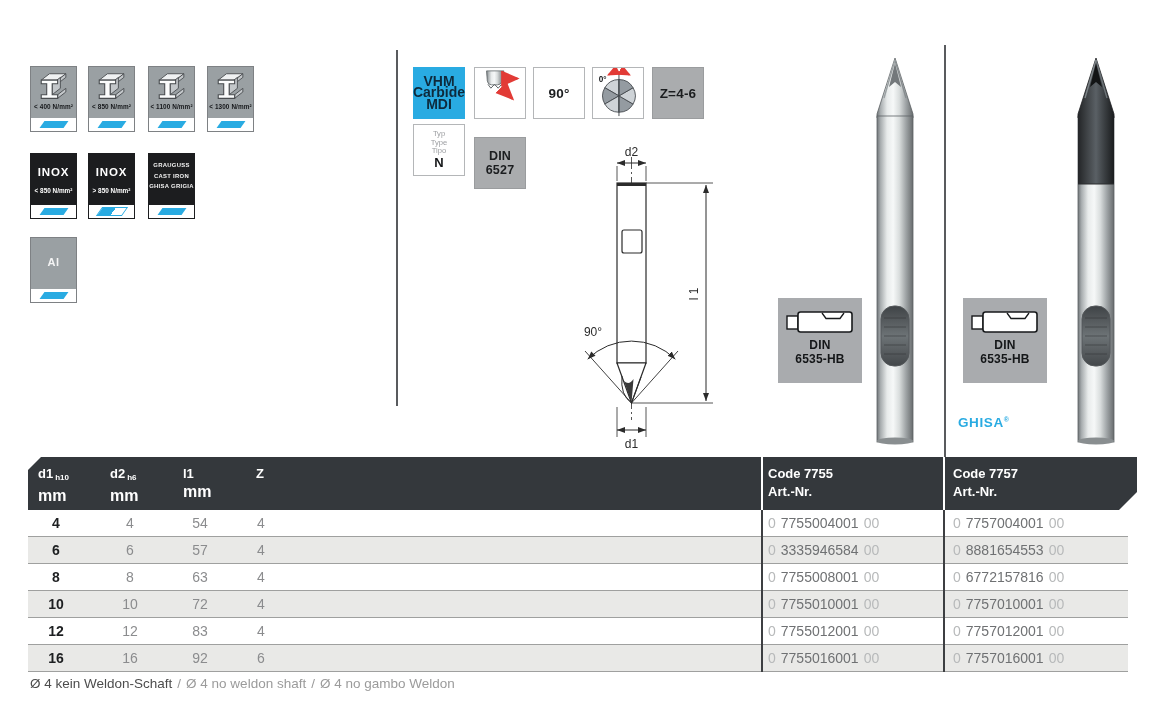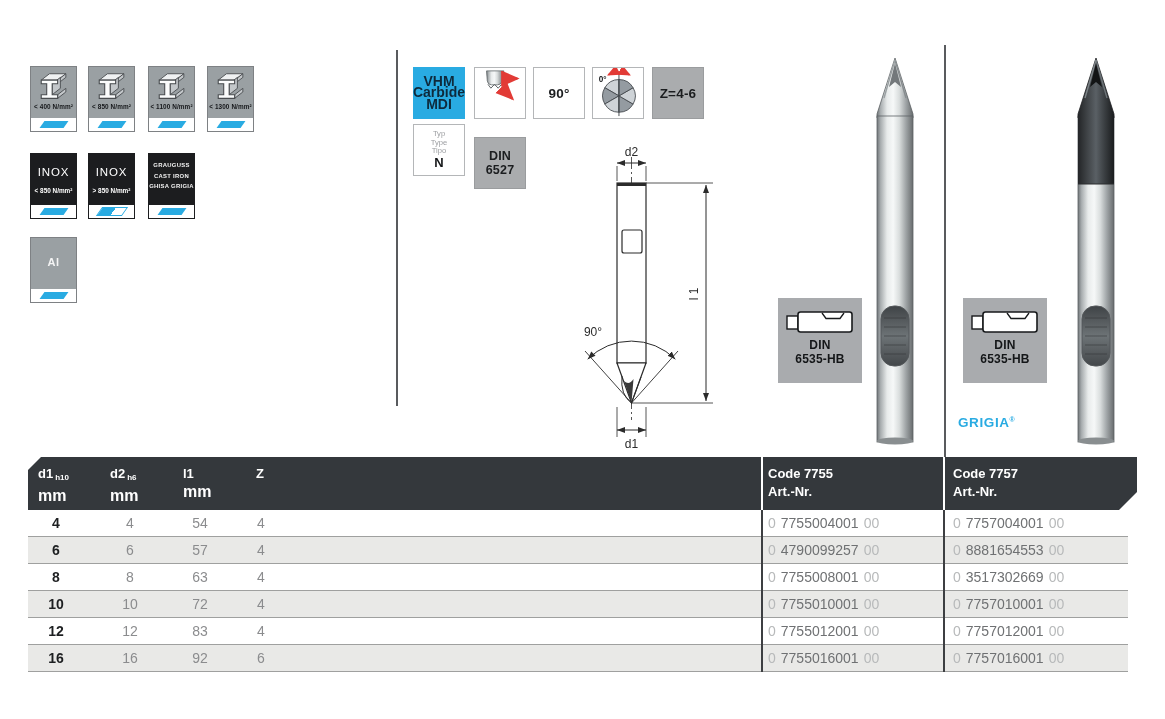--- a/index.html
+++ b/index.html
@@ -9,21 +9,21 @@
   
   .mat{position:absolute;width:47px;height:66px;box-sizing:border-box;background:#9aa0a3;
        border:1px solid #7e8184;display:flex;flex-direction:column;align-items:center;}
   .mat.dark{background:#1c1d1f;border-color:#1c1d1f;}
   .mat-art{flex:0 0 34px;display:flex;align-items:center;justify-content:center;padding-top:2px;}
   .mat-label{font-size:6.4px;font-weight:bold;color:#15171a;letter-spacing:0.1px;white-space:nowrap;line-height:8px;}
   .mat-strip{margin-top:auto;width:100%;height:13px;background:#fff;display:flex;align-items:center;justify-content:center;}
   .pg{width:24px;height:7px;transform:skewX(-35deg);}
   .pg-full{background:#29abe2;}
   .pg-half{background:linear-gradient(to right,#29abe2 55%,#ffffff 55%);border:1.5px solid #29abe2;box-sizing:border-box;width:26px;height:9px;}
-  .inox-name{font-size:11.5px;font-weight:normal;color:#fff;letter-spacing:0.8px;margin-top:12px;}
+  .inox-name{font-size:11.5px;font-weight:bold;color:#fff;letter-spacing:0.8px;margin-top:12px;}
   .inox-sub{font-size:6.4px;font-weight:bold;color:#fff;margin-top:9px;}
   .cast-line{font-size:5.9px;font-weight:bold;color:#f2f2f2;letter-spacing:0.3px;line-height:10.5px;text-align:center;}
   .cast-wrap{margin-top:6px;}
   .al-name{font-size:11px;font-weight:bold;color:#f4f4f4;margin-top:18px;letter-spacing:0.5px;}
 
   
   .vline{position:absolute;width:2px;background:#595b5e;}
 
   
   .spec{position:absolute;width:52px;height:52px;box-sizing:border-box;background:#fff;
@@ -325,21 +325,21 @@
     <div class="shank-text">6535-HB</div>
   </div>
   <div class="shank-box" style="left:963px;top:298px">
     <svg width="72" height="34" viewBox="0 0 72 34">
         <use href="#shankProfile"></use>
       </svg>
     <div class="shank-text">DIN</div>
     <div class="shank-text">6535-HB</div>
   </div>
 
-  <div id="alunit"><span>GRIGIA</span><sup>®</sup></div>
+  <div id="alunit"><span>GHISA</span><sup>®</sup></div>
 
   <div id="thead">
     <div class="hgroup" style="left:10px">
       <div><span class="htitle">d1</span><span class="htol">h10</span></div>
       <div class="hunit">mm</div>
     </div>
     <div class="hgroup" style="left:82px">
       <div><span class="htitle">d2</span><span class="htol">h6</span></div>
       <div class="hunit">mm</div>
     </div>
@@ -369,30 +369,30 @@
       <div class="cell cl1">54</div>
       <div class="cell cz">4</div>
       <div class="cell code cc1"><span class="lt">0</span><span class="md">7755004001</span><span class="lt">00</span></div>
       <div class="cell code cc2"><span class="lt">0</span><span class="md">7757004001</span><span class="lt">00</span></div>
     </div>
     <div class="trow alt">
       <div class="cell cd1">6</div>
       <div class="cell cd2">6</div>
       <div class="cell cl1">57</div>
       <div class="cell cz">4</div>
-      <div class="cell code cc1"><span class="lt">0</span><span class="md">4790099257</span><span class="lt">00</span></div>
+      <div class="cell code cc1"><span class="lt">0</span><span class="md">3335946584</span><span class="lt">00</span></div>
       <div class="cell code cc2"><span class="lt">0</span><span class="md">8881654553</span><span class="lt">00</span></div>
     </div>
     <div class="trow">
       <div class="cell cd1">8</div>
       <div class="cell cd2">8</div>
       <div class="cell cl1">63</div>
       <div class="cell cz">4</div>
       <div class="cell code cc1"><span class="lt">0</span><span class="md">7755008001</span><span class="lt">00</span></div>
-      <div class="cell code cc2"><span class="lt">0</span><span class="md">3517302669</span><span class="lt">00</span></div>
+      <div class="cell code cc2"><span class="lt">0</span><span class="md">6772157816</span><span class="lt">00</span></div>
     </div>
     <div class="trow alt">
       <div class="cell cd1">10</div>
       <div class="cell cd2">10</div>
       <div class="cell cl1">72</div>
       <div class="cell cz">4</div>
       <div class="cell code cc1"><span class="lt">0</span><span class="md">7755010001</span><span class="lt">00</span></div>
       <div class="cell code cc2"><span class="lt">0</span><span class="md">7757010001</span><span class="lt">00</span></div>
     </div>
     <div class="trow">
@@ -408,14 +408,17 @@
       <div class="cell cd2">16</div>
       <div class="cell cl1">92</div>
       <div class="cell cz">6</div>
       <div class="cell code cc1"><span class="lt">0</span><span class="md">7755016001</span><span class="lt">00</span></div>
       <div class="cell code cc2"><span class="lt">0</span><span class="md">7757016001</span><span class="lt">00</span></div>
     </div>
     <div class="bline" style="left:733px"></div>
     <div class="bline" style="left:915px"></div>
   </div>
 
+  <div id="footnote">
+    <span class="fn-dark">Ø 4 kein Weldon-Schaft</span><span class="fn-sep">/</span><span class="fn-light">Ø 4 no weldon shaft</span><span class="fn-sep">/</span><span class="fn-light">Ø 4 no gambo Weldon</span>
+  </div>
 
 </div>
 
 </body></html>

